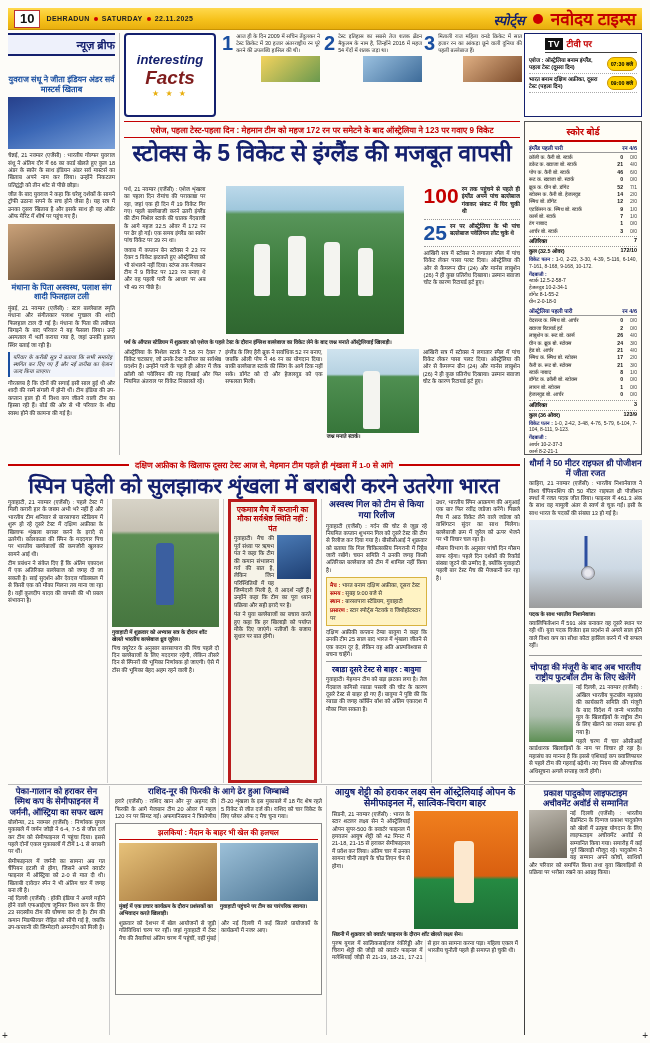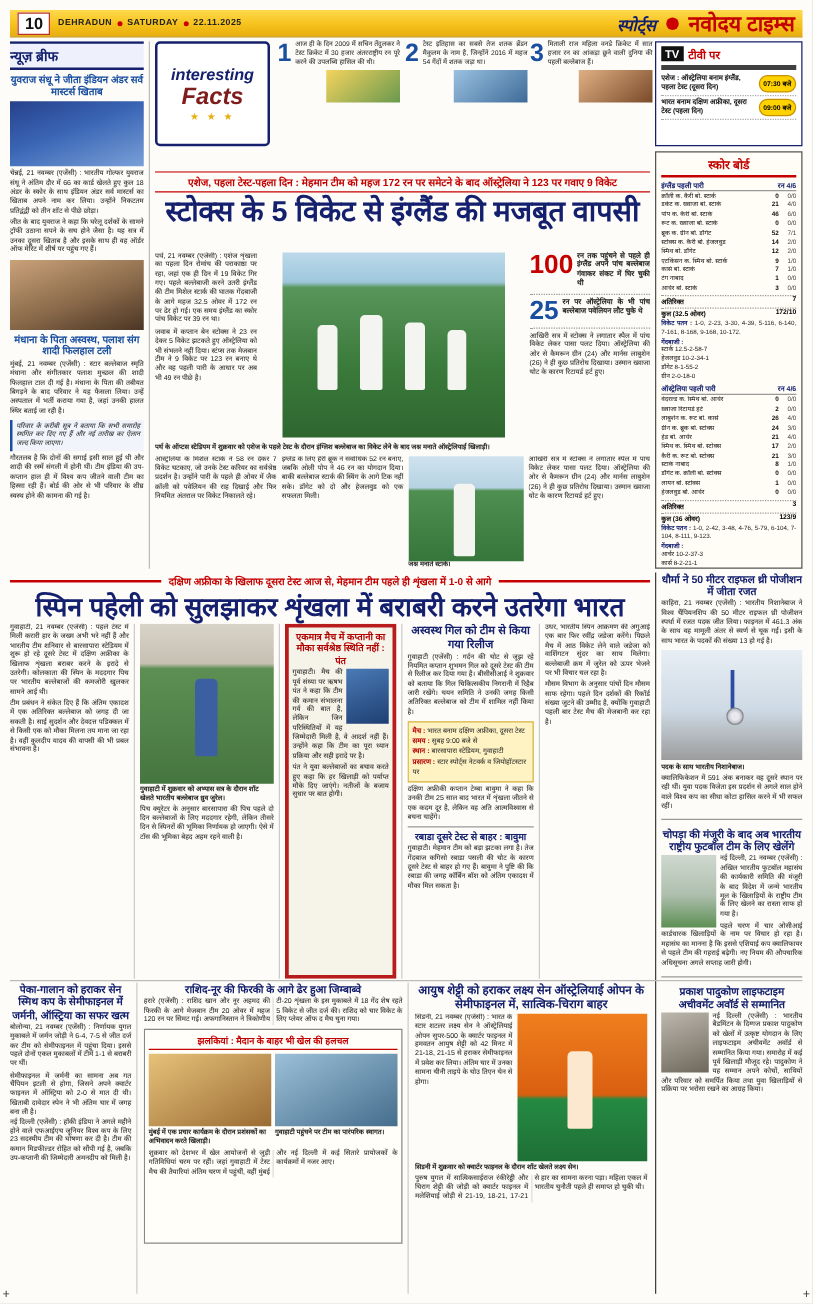--- a/index.html
+++ b/index.html
@@ -20,21 +20,21 @@
   .masthead { font-size:17px; font-weight:bold; color:#c40000; }
 
   
   .bt { font-size:5.6px; line-height:1.32; text-align:justify; color:#151515; }
   .col { overflow:hidden; }
   .cap { font-size:5.4px; font-weight:bold; color:#222; line-height:1.25; }
   .ph { position:relative; overflow:hidden; }
 
   
   .briefcol { position:absolute; left:8px; top:33px; width:112px; height:422px; border-right:1px solid #bbb; padding-right:4px; overflow:hidden; }
-  .brief-title { text-align:left; font-size:11px; font-weight:bold; color:#14206e; border-top:2px solid #14206e; border-bottom:2px solid #14206e; padding:2px 0; margin-bottom:3px; background:#eef1fb; }
+  .brief-title { text-align:right; font-size:11px; font-weight:bold; color:#14206e; border-top:2px solid #14206e; border-bottom:2px solid #14206e; padding:2px 0; margin-bottom:19px; background:#eef1fb; }
   .brief-h { font-size:8px; font-weight:bold; color:#1a4fa0; text-align:center; line-height:1.2; margin:3px 0; }
   .brief-photo { width:100%; height:52px; margin:3px 0; background:linear-gradient(160deg,#27408b 0%,#3a66b5 45%,#7aa0d8 100%); }
   .brief-photo2 { width:100%; height:56px; margin:3px 0; background:linear-gradient(160deg,#caa27a 0%,#8a6a4a 55%,#4a3524 100%); }
   .quote-inset { border-left:2px solid #1a4fa0; background:#f1f4fb; padding:2px 3px; font-size:5.4px; line-height:1.3; font-style:italic; color:#222; margin:3px 0; text-align:justify; }
 
   
   .factsbox { position:absolute; left:124px; top:33px; width:92px; height:84px; border:2px solid #14206e; border-radius:4px; background:#fff; display:flex; flex-direction:column; align-items:center; justify-content:center; }
   .facts-top { font-size:13px; font-style:italic; color:#14206e; font-weight:bold; }
   .facts-bottom { font-size:19px; font-weight:bold; font-style:italic; color:#7f1d1d; }
   .facts-star { color:#e8ae0e; font-size:8px; letter-spacing:2px; }
@@ -42,29 +42,29 @@
   .fact-num { font-size:20px; font-weight:bold; color:#1a4fa0; line-height:1; }
   .fact-body { flex:1; display:flex; flex-direction:column; gap:2px; }
   .fact-text { font-size:5.4px; line-height:1.3; text-align:justify; color:#222; }
   .fact-img { height:26px; width:70%; align-self:flex-end; }
   .fi1 { background:linear-gradient(140deg,#f4d35e,#6a994e); }
   .fi2 { background:linear-gradient(140deg,#9bc1e0,#3d6b99); }
   .fi3 { background:linear-gradient(140deg,#e0b084,#7a4a2a); }
 
   
   .tvbox { position:absolute; left:524px; top:33px; width:118px; height:84px; border:1.5px solid #14206e; background:#fff; padding:3px 4px; }
-  .tv-head { display:flex; align-items:flex-start; gap:4px; border-bottom:4px solid #404040; padding-bottom:2px; margin-bottom:2px; }
+  .tv-head { display:flex; align-items:flex-end; gap:4px; border-bottom:1px solid #404040; padding-bottom:2px; margin-bottom:2px;margin-left:16px; }
   .tv-logo { background:#111; color:#fff; font-weight:bold; font-size:9px; padding:1px 3px; }
   .tv-title { color:#c40000; font-weight:bold; font-size:9px; }
   .tv-row { display:flex; align-items:center; gap:3px; border-bottom:1px dotted #aaa; padding:2px 0; }
   .tv-ev { flex:1; font-size:5.6px; line-height:1.25; color:#111; font-weight:bold; }
   .tv-time { background:#ffd200; border:1px solid #c79204; border-radius:7px; font-size:5.4px; font-weight:bold; padding:2px 3px; white-space:nowrap; }
 
   
-  .main { position:absolute; left:124px; top:137px; width:396px; height:334px; overflow:hidden; }
+  .main { position:absolute; left:124px; top:121px; width:396px; height:334px; overflow:hidden; }
   .kicker { color:#c40000; font-weight:bold; font-size:8.2px; text-align:center; border-top:1px solid #c40000; border-bottom:1px solid #c40000; padding:2px 0; }
   .main-h { font-size:23px; font-weight:bold; color:#14206e; text-align:center; line-height:1.08; padding:3px 0 20px; }
   .main-row { display:flex; gap:20px; height:150px; }
   .main-left { width:88px; }
   .main-photo { width:192px; height:148px; background:linear-gradient(180deg,#bcd9ea 0%,#9fc7dc 16%,#58955a 19%,#3a7a3a 62%,#2f6630 100%); }
   .sil { position:absolute; background:#f4f4f0; border-radius:4px 4px 2px 2px; }
   .main-right { width:104px; display:flex; flex-direction:column; gap:3px; }
   .stat { display:flex; gap:3px; align-items:flex-start; border-bottom:1px dotted #999; padding-bottom:3px; }
   .stat-val { font-size:21px; font-weight:bold; line-height:.95; }
   .red { color:#c40000; } .blue { color:#1a4fa0; }

